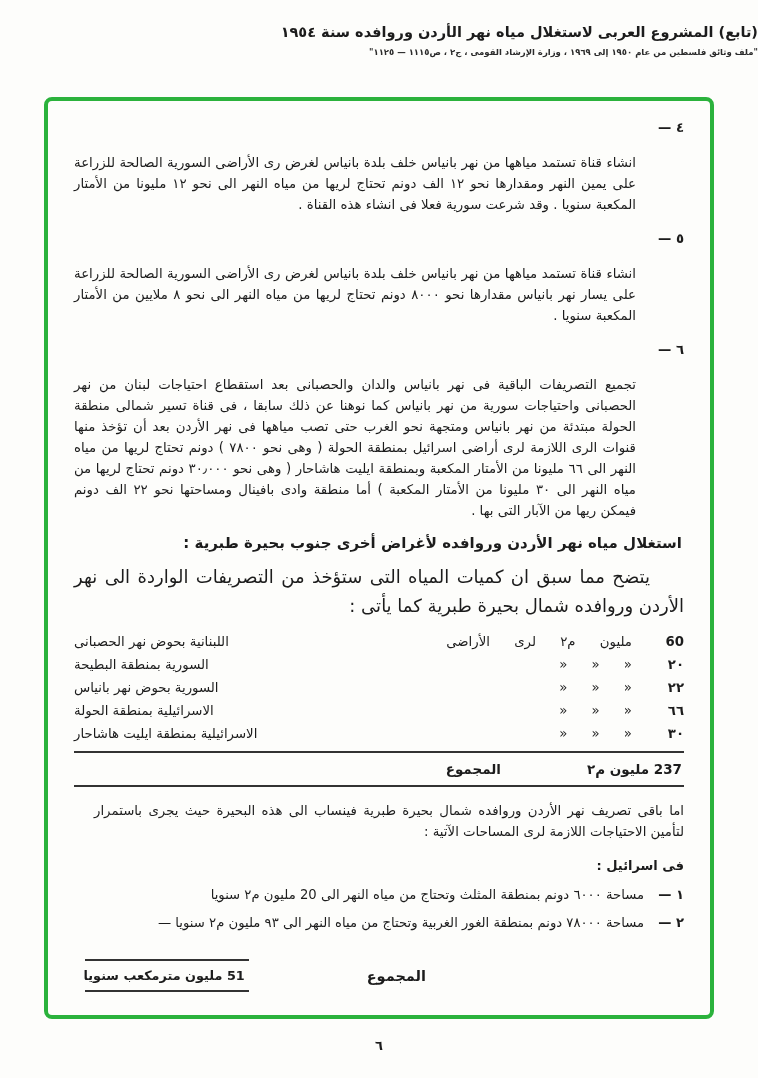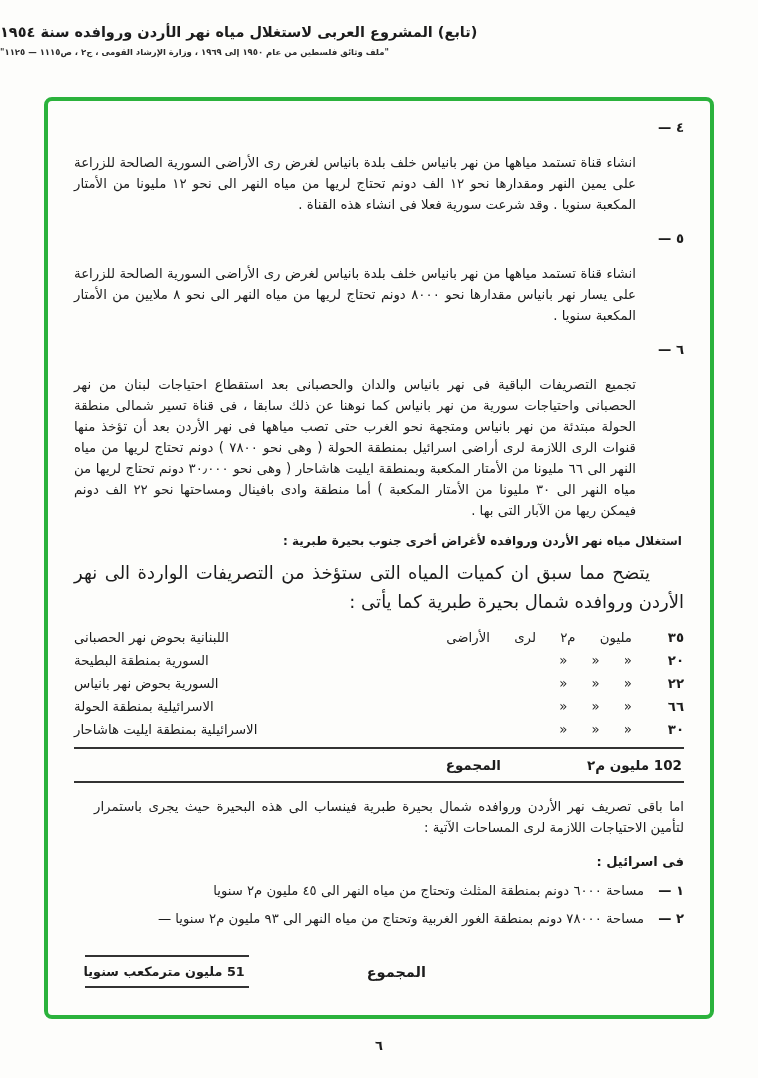--- a/index.html
+++ b/index.html
@@ -6,38 +6,38 @@
   html, body { width:758px; height:1078px; }
   body {
     position:relative;
     background:#fdfdfb;
     color:#1c1c1c;
     font-family:"DejaVu Sans", sans-serif;
     direction:rtl;
     overflow:hidden;
   }
 
-  .page-header { position:absolute; top:24px; left:0; right:0; text-align:left; }
+  .page-header { position:absolute; top:24px; left:0; right:0; text-align:right; }
   .header-title { font-size:14.5px; font-weight:bold; letter-spacing:0.2px; }
   .header-source { margin-top:7px; font-size:8.5px; font-weight:bold; color:#2b2b2b; }
 
   .green-frame {
     position:absolute; left:44px; top:97px;
     width:670px; height:922px;
     border:4px solid var(--frame-green, #2bb23c);
     border-radius:8px;
     padding:16px 26px 12px 26px;
     background:transparent;
   }
 
   .numbered-item { display:flex; gap:12px; margin-bottom:13px; font-size:13.3px; line-height:1.58; }
   .item-num { flex:0 0 36px; font-weight:bold; white-space:nowrap; }
   .item-text { flex:1; text-align:justify;margin-top:35px; }
 
-  .section-heading { margin:10px 2px 11px 0; font-size:12px; font-weight:bold; }
+  .section-heading { margin:10px 2px 11px 0; font-size:15px; font-weight:bold; }
 
   .intro-paragraph { font-size:18px; line-height:1.6; text-align:justify; text-indent:34px; }
 
   .alloc-table { margin-top:13px; font-size:13.3px; }
   .alloc-row { display:flex; align-items:baseline; gap:16px; margin-bottom:8px; }
   .cell-amount { flex:0 0 36px; text-align:right; font-weight:bold; }
   .cell-unit { white-space:nowrap; word-spacing:20px; }
   .cell-area { margin-right:auto;text-align:center; }
 
   .total-row {
@@ -91,21 +91,21 @@
     <span class="item-num">٦ —</span>
     <div class="item-text">تجميع التصريفات الباقية فى نهر بانياس والدان والحصبانى بعد استقطاع احتياجات لبنان من نهر الحصبانى واحتياجات سورية من نهر بانياس كما نوهنا عن ذلك سابقا ، فى قناة تسير شمالى منطقة الحولة مبتدئة من نهر بانياس ومتجهة نحو الغرب حتى تصب مياهها فى نهر الأردن بعد أن تؤخذ منها قنوات الرى اللازمة لرى أراضى اسرائيل بمنطقة الحولة ( وهى نحو ٧٨٠٠ ) دونم تحتاج لريها من مياه النهر الى ٦٦ مليونا من الأمتار المكعبة وبمنطقة ايليت هاشاحار ( وهى نحو ٣٠٫٠٠٠ دونم تحتاج لريها من مياه النهر الى ٣٠ مليونا من الأمتار المكعبة ) أما منطقة وادى بافينال ومساحتها نحو ٢٢ الف دونم فيمكن ريها من الآبار التى بها .</div>
   </div>
 
   <div class="section-heading">استغلال مياه نهر الأردن وروافده لأغراض أخرى جنوب بحيرة طبرية :</div>
 
   <div class="intro-paragraph">يتضح مما سبق ان كميات المياه التى ستؤخذ من التصريفات الواردة الى نهر الأردن وروافده شمال بحيرة طبرية كما يأتى :</div>
 
   <div class="alloc-table">
     <div class="alloc-row">
-      <span class="cell-amount">٣٥</span>
+      <span class="cell-amount">60</span>
       <span class="cell-unit">مليون م٢ لرى الأراضى</span>
       <span class="cell-area">اللبنانية بحوض نهر الحصبانى</span>
     </div>
     <div class="alloc-row">
       <span class="cell-amount">٢٠</span>
       <span class="cell-unit">« « «</span>
       <span class="cell-area">السورية بمنطقة البطيحة</span>
     </div>
     <div class="alloc-row">
       <span class="cell-amount">٢٢</span>
@@ -118,31 +118,31 @@
       <span class="cell-area">الاسرائيلية بمنطقة الحولة</span>
     </div>
     <div class="alloc-row">
       <span class="cell-amount">٣٠</span>
       <span class="cell-unit">« « «</span>
       <span class="cell-area">الاسرائيلية بمنطقة ايليت هاشاحار</span>
     </div>
   </div>
 
   <div class="total-row">
-    <span class="total-amount">102 مليون م٢</span>
+    <span class="total-amount">237 مليون م٢</span>
     <span class="total-label">المجموع</span>
   </div>
 
   <div class="closing-paragraph">اما باقى تصريف نهر الأردن وروافده شمال بحيرة طبرية فينساب الى هذه البحيرة حيث يجرى باستمرار لتأمين الاحتياجات اللازمة لرى المساحات الآتية :</div>
 
   <div class="israel-heading">فى اسرائيل :</div>
 
   <div class="israel-item">
     <span class="israel-num">١ —</span>
-    <div class="israel-text">مساحة ٦٠٠٠ دونم بمنطقة المثلث وتحتاج من مياه النهر الى ٤٥ مليون م٢ سنويا</div>
+    <div class="israel-text">مساحة ٦٠٠٠ دونم بمنطقة المثلث وتحتاج من مياه النهر الى 20 مليون م٢ سنويا</div>
   </div>
   <div class="israel-item">
     <span class="israel-num">٢ —</span>
     <div class="israel-text">مساحة ٧٨٠٠٠ دونم بمنطقة الغور الغربية وتحتاج من مياه النهر الى ٩٣ مليون م٢ سنويا —</div>
   </div>
 
   <div class="grand-total">
     <span class="grand-label">المجموع</span>
     <span class="grand-value">51 مليون مترمكعب سنويا</span>
   </div>

